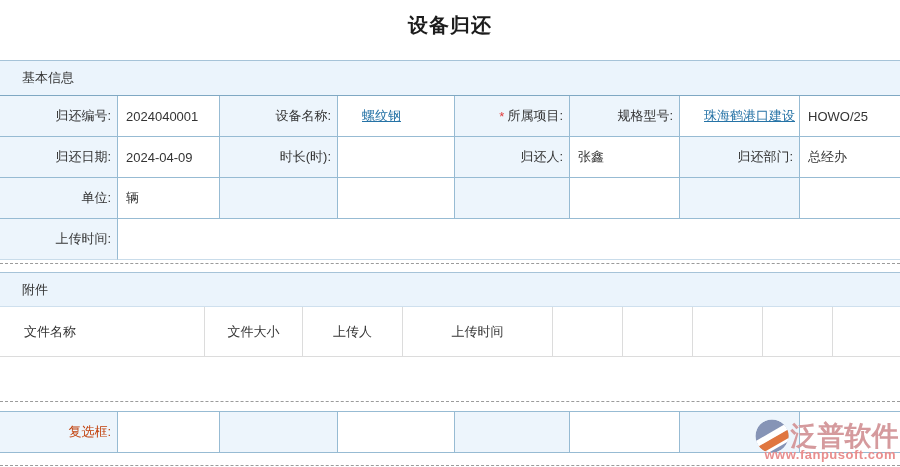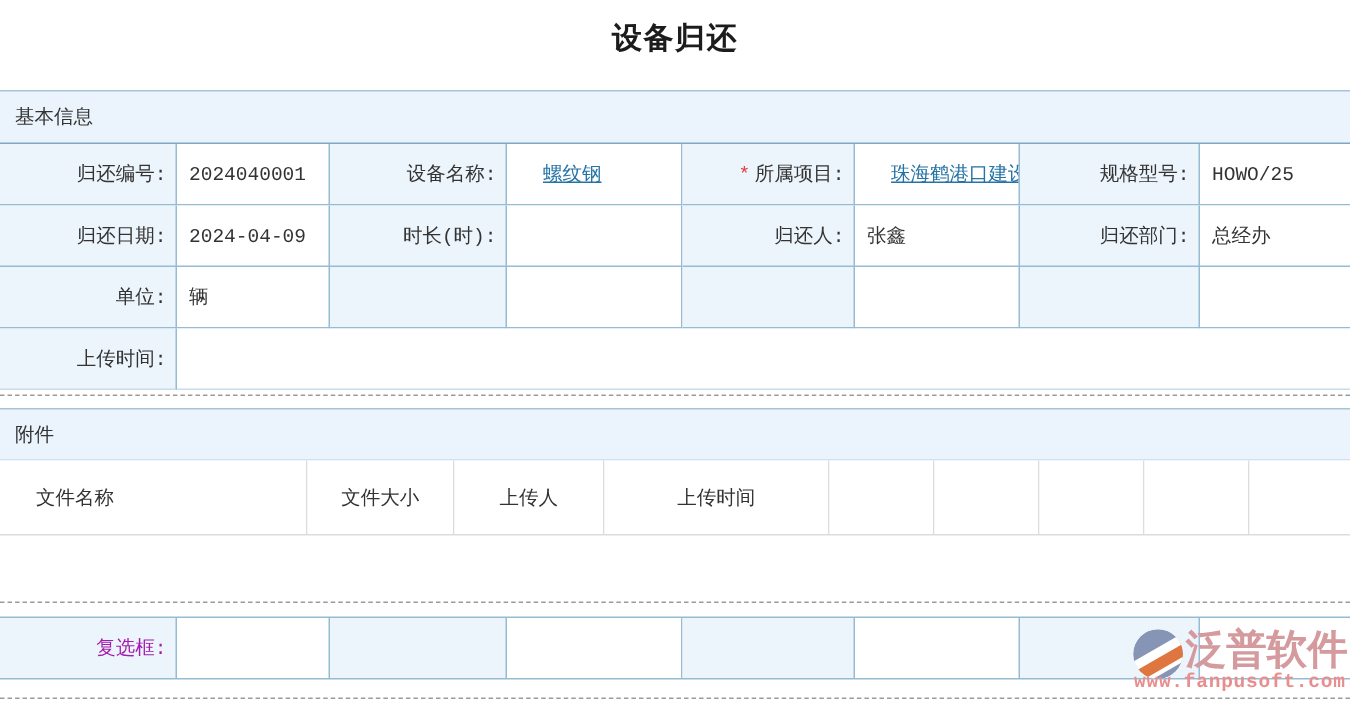--- a/index.html
+++ b/index.html
@@ -1,24 +1,24 @@
 <!DOCTYPE html>
 <html><head>
 <meta charset="utf-8">
 <style>
   html,body{margin:0;padding:0;}
   body{font-family:"Liberation Sans","DejaVu Sans",sans-serif;background:#fff;}
-  .stage{position:relative;width:900px;height:467px;background:#fff;overflow:hidden;font-family:Liberation Mono, monospace;}
+  .stage{position:relative;width:900px;height:467px;background:#fff;overflow:hidden;}
 
   .page-title{position:absolute;top:12px;left:0;width:900px;text-align:center;
     font-size:20px;font-weight:bold;color:#1c1c1c;letter-spacing:1px;}
 
   .section-bar{position:absolute;left:0;width:900px;height:35px;background:#ebf4fc;
     border-top:1px solid #a6c3d8;box-sizing:border-box;display:flex;align-items:center;
-    font-size:13px;color:#333;}
+    font-size:13px;color:#333;padding-left:12px;}
   .section-bar span{padding-left:10px;}
   .bar-basic{top:60px;height:36px;border-bottom:1px solid #7fa8c3;}
   .bar-attach{top:272px;border-bottom:1px solid #cfe0ee;}
 
   .info-grid{position:absolute;top:96px;left:0;width:900px;display:grid;
     grid-template-columns:118px 102px 118px 117px 115px 110px 120px 100px;
     grid-auto-rows:41px;font-size:13px;color:#333;}
   .cell{box-sizing:border-box;border-right:1px solid #97bbd3;border-bottom:1px solid #97bbd3;
     display:flex;align-items:center;overflow:hidden;white-space:nowrap;}
   .cell.last{border-right:none;}
@@ -32,21 +32,21 @@
   .attach-grid{position:absolute;top:307px;left:0;width:900px;display:grid;
     grid-template-columns:205px 98px 100px 150px 70px 70px 70px 70px 67px;
     grid-auto-rows:49px;font-size:13px;color:#333;border-bottom:1px solid #dcdcdc;}
   .acell{box-sizing:border-box;border-right:1px solid #dcdcdc;display:flex;align-items:center;
     justify-content:center;background:#fff;}
   .acell.first{justify-content:flex-start;padding-left:24px;}
   .acell.last{border-right:none;}
 
   .check-grid{position:absolute;top:411px;left:0;width:900px;display:grid;
     grid-template-columns:118px 102px 118px 117px 115px 110px 120px 100px;
-    grid-auto-rows:40px;font-size:13px;color:#a21caf;
+    grid-auto-rows:40px;font-size:13px;color:#c2410c;
     border-top:1px solid #97bbd3;border-bottom:1px solid #97bbd3;}
   .check-grid .cell{border-bottom:none;}
 
   .dash{position:absolute;left:0;width:900px;border-top:1px dashed #9b9b9b;height:0;}
 
   .watermark{position:absolute;top:418px;right:4px;width:140px;text-align:right;z-index:5;}
   .wm-row{display:flex;align-items:center;justify-content:center;}
   .wm-icon{width:36px;height:36px;flex:0 0 auto;margin-right:1px;}
   .wm-brand{font-size:27px;font-weight:bold;color:#d59a9d;line-height:30px;white-space:nowrap;}
   .wm-url{font-size:13px;font-weight:bold;color:#e98e8e;letter-spacing:0.5px;
@@ -72,25 +72,25 @@
     <div class="cell lbl">
         <span>设备名称:</span>
       </div>
     <div class="cell val">
         <a class="cell-link">螺纹钢</a>
       </div>
     <div class="cell lbl">
         <span class="req">*</span>
         <span>所属项目:</span>
       </div>
+    <div class="cell lbl">
+        <span>规格型号:</span>
+      </div>
     <div class="cell val">
         <a class="cell-link">珠海鹤港口建设</a>
-      </div>
-    <div class="cell lbl">
-        <span>规格型号:</span>
       </div>
     <div class="cell val last">HOWO/25</div>
 
     <div class="cell lbl">
         <span>归还日期:</span>
       </div>
     <div class="cell val">2024-04-09</div>
     <div class="cell lbl">
         <span>时长(时):</span>
       </div>

